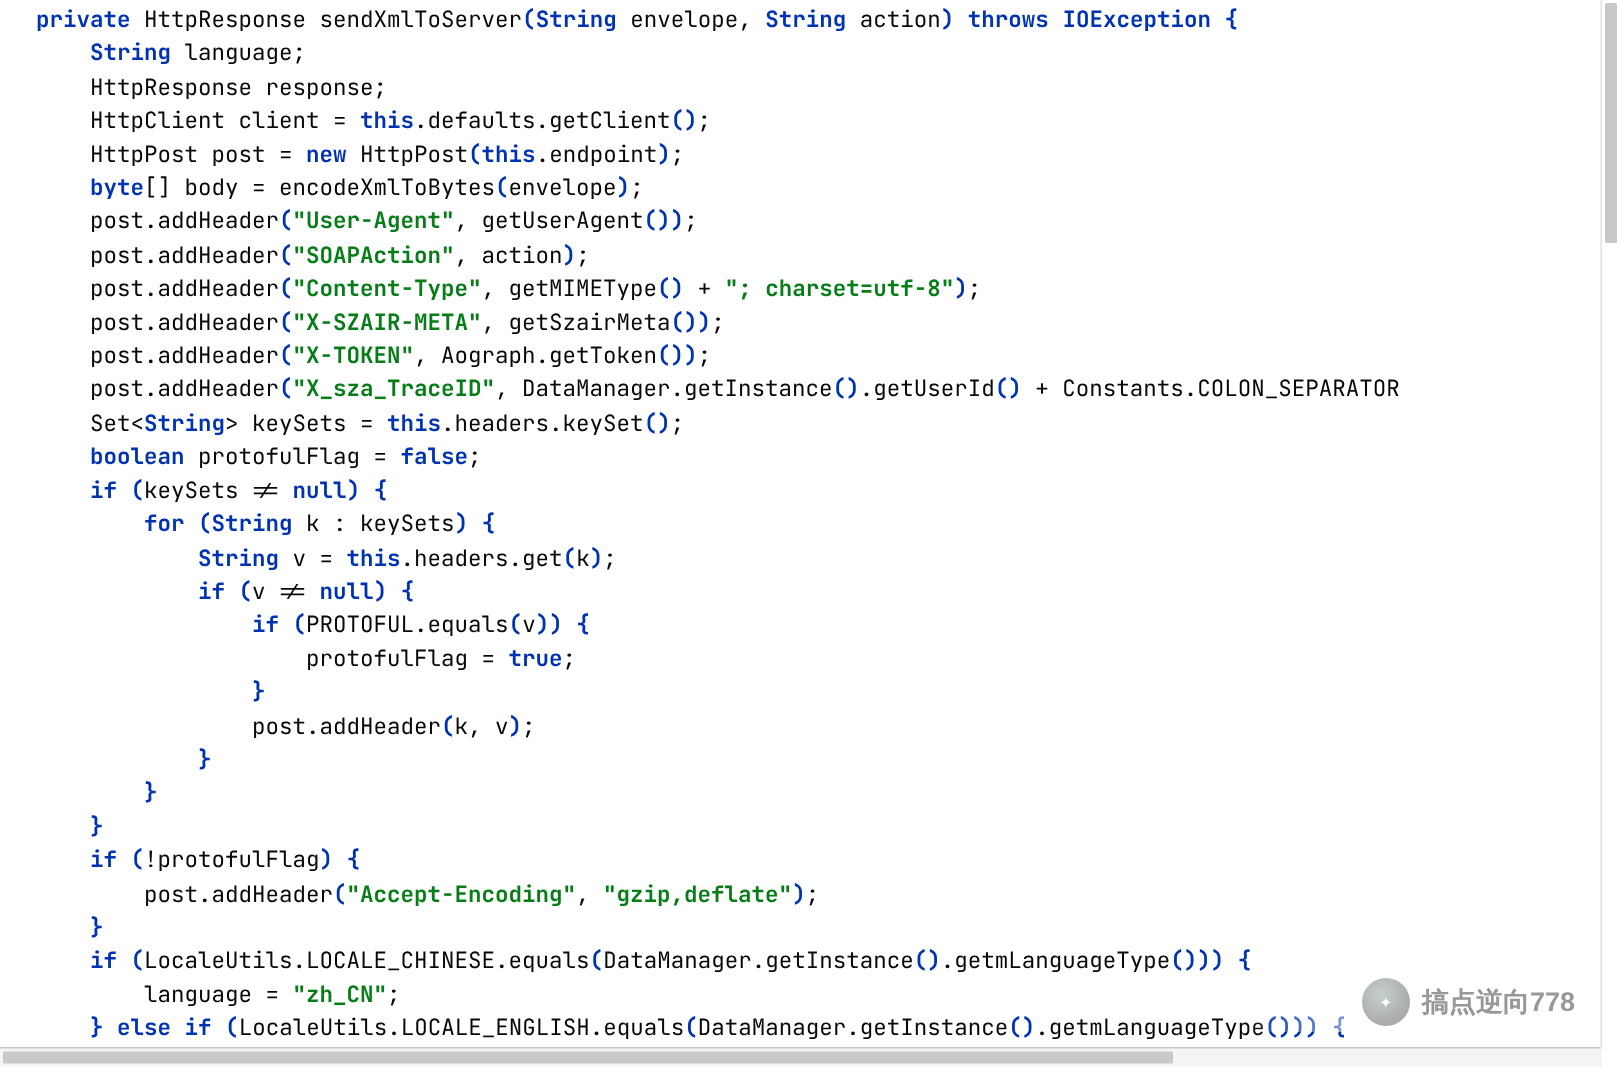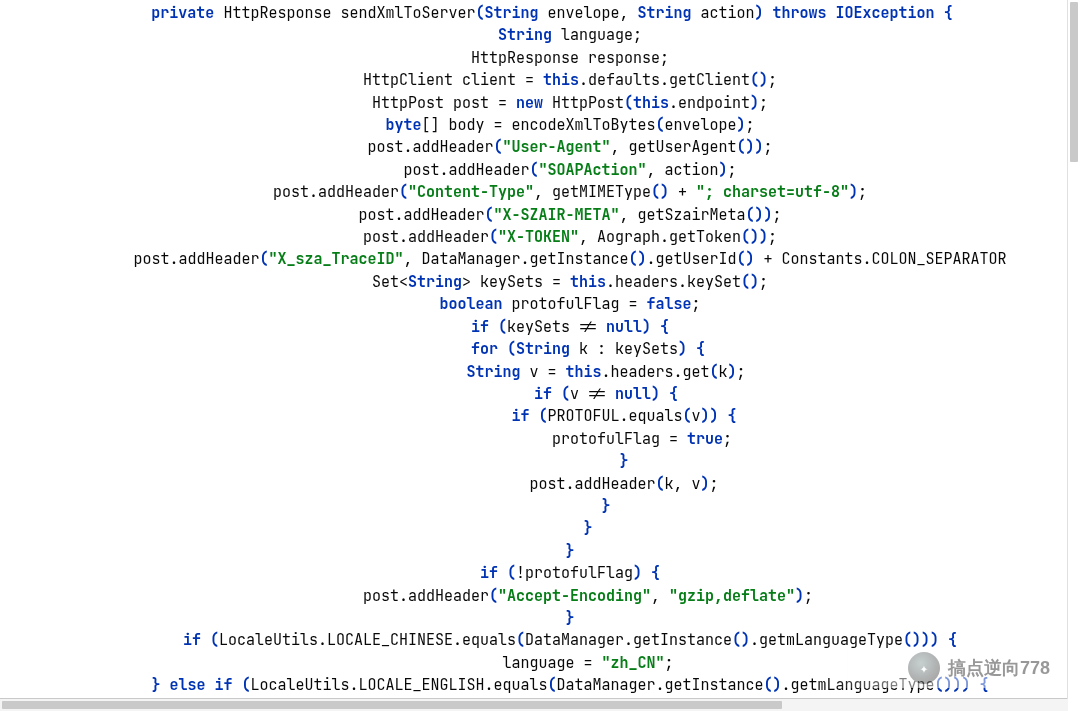--- a/index.html
+++ b/index.html
@@ -12,21 +12,20 @@
     height:711px;
     overflow:hidden;
     position:relative;
   }
   pre.code{
     margin:0;
     padding:2px 0 0 24px;
     white-space:pre;
     font-family:inherit;
     letter-spacing:0;
-    text-align:center;
   }
   .kw   {color:#0033b3;font-weight:bold;}                    
   .str  {color:#067d17;font-weight:bold;}                    
   .pr   {color:#0033b3;font-weight:bold;}
   .watermark{
     position:absolute;
     right:24px;
     top:648px;
     display:flex;
     align-items:center;

